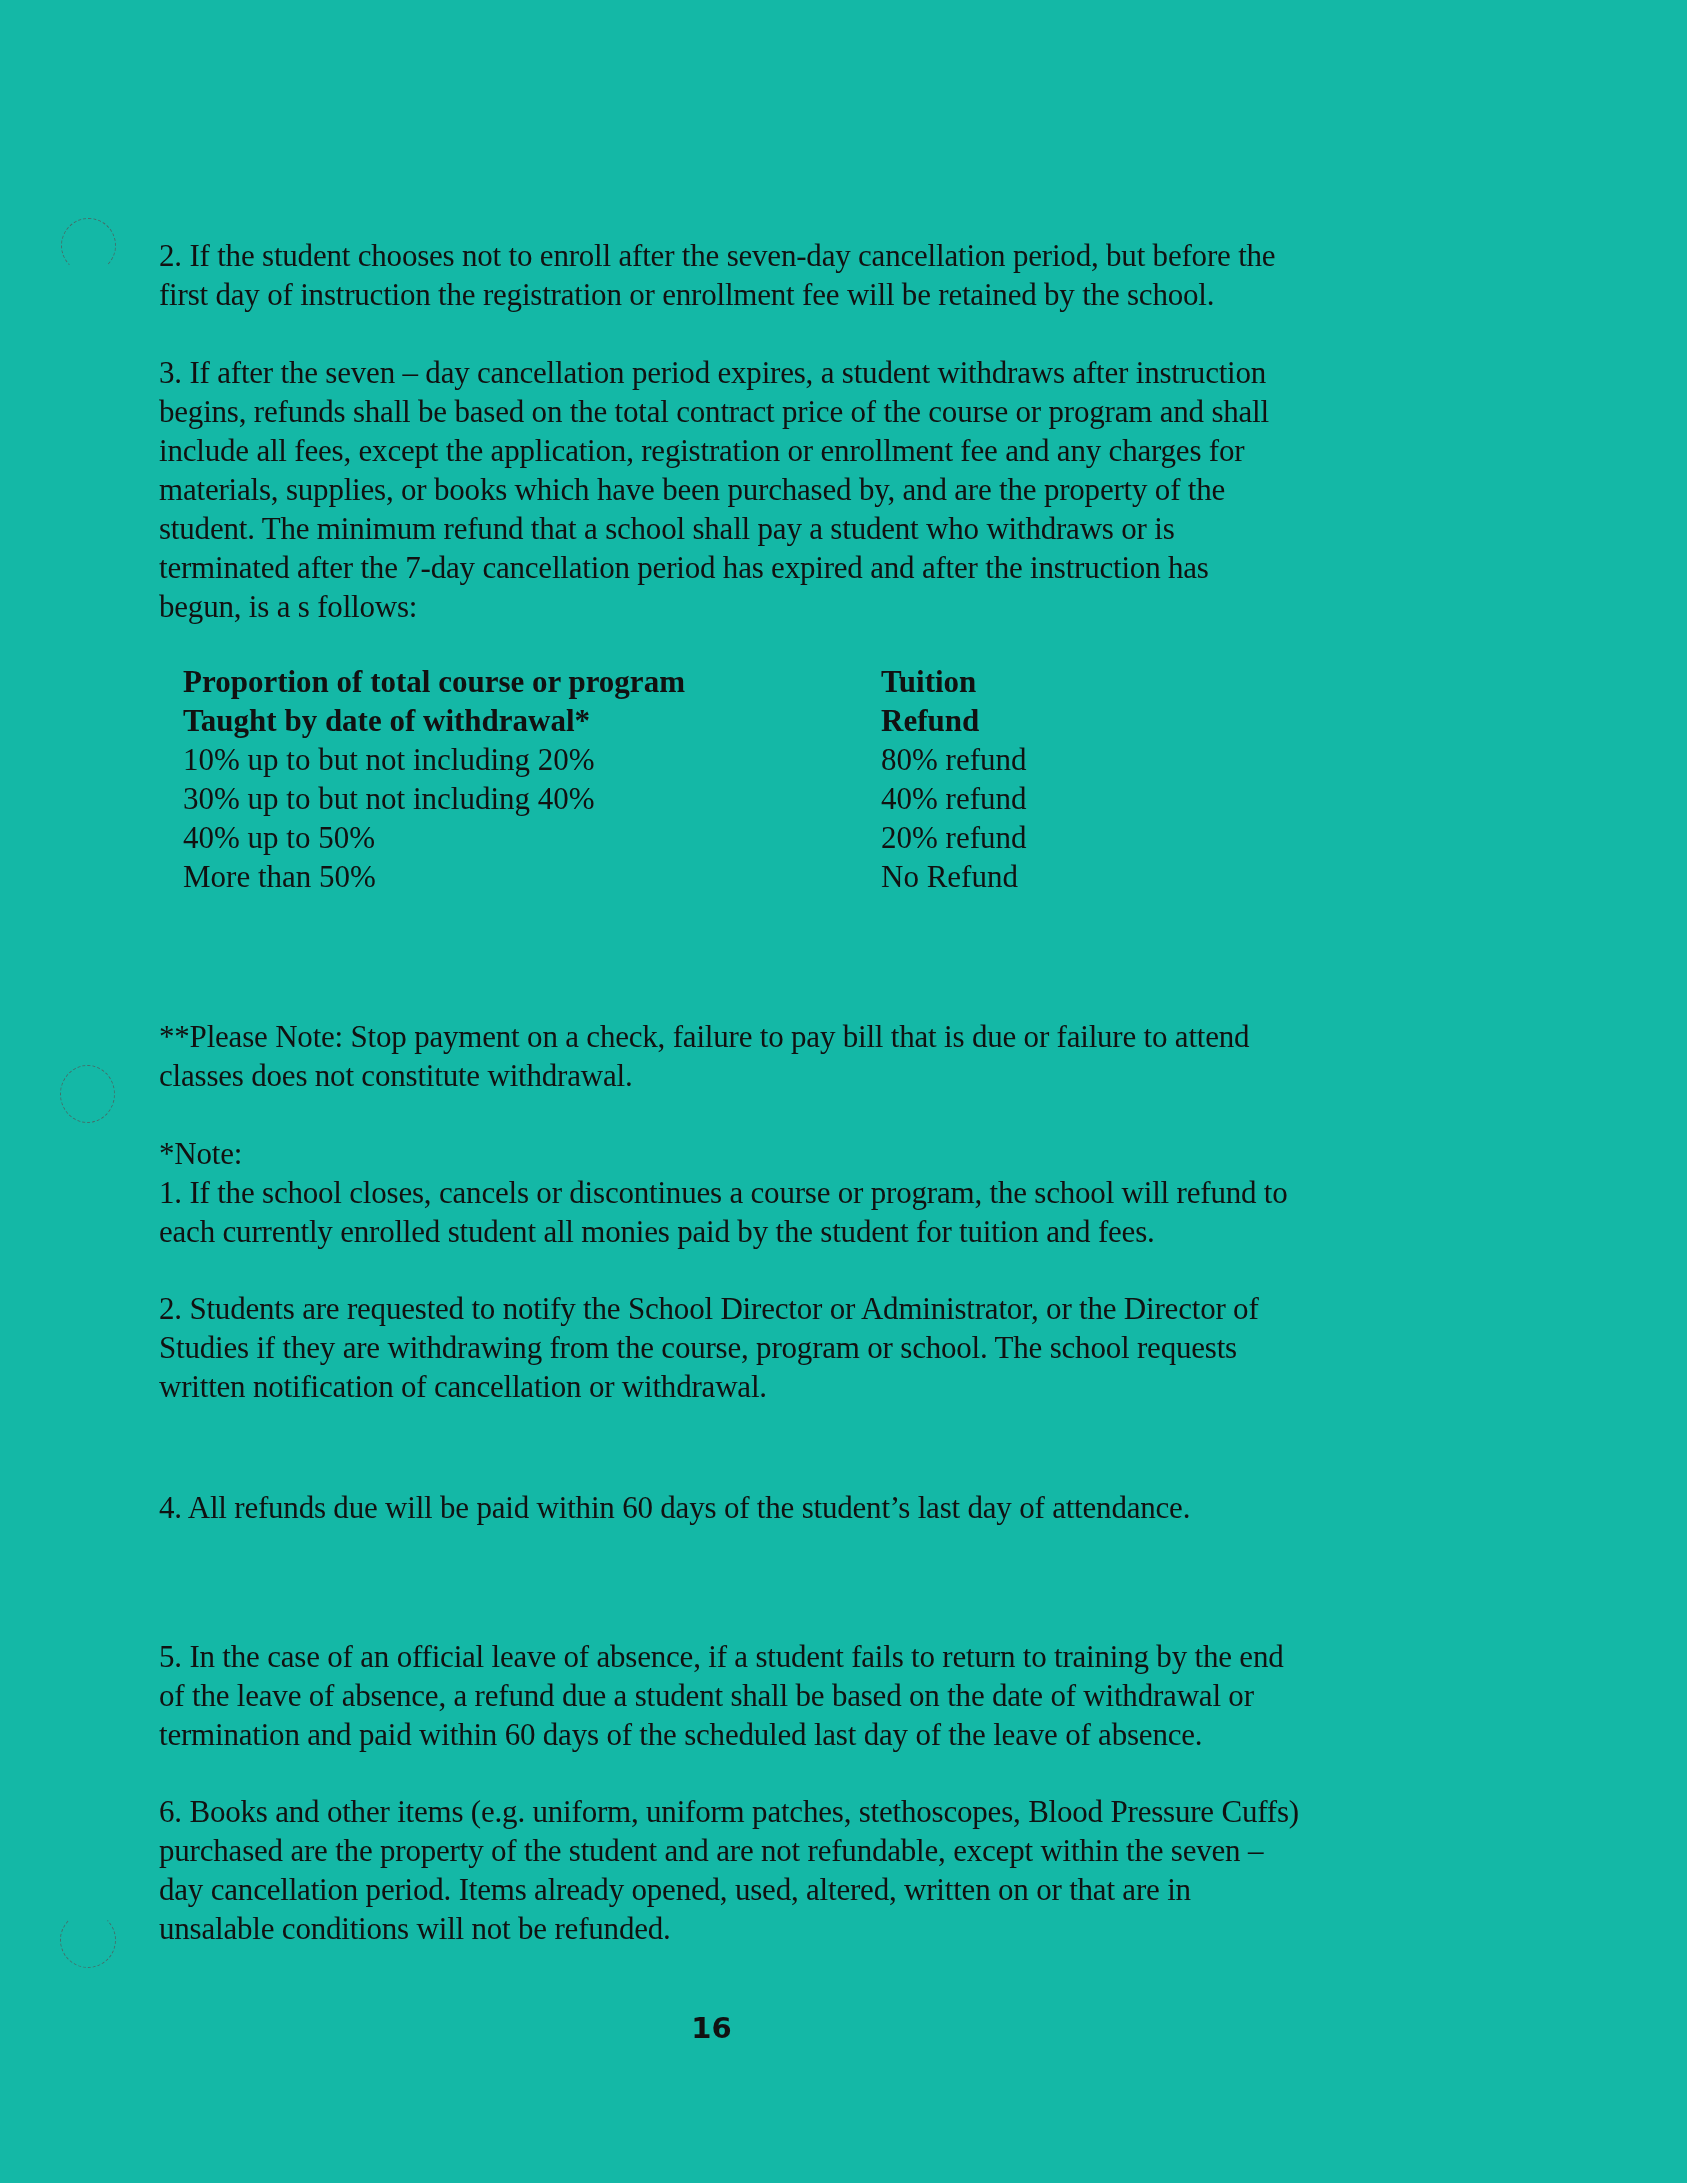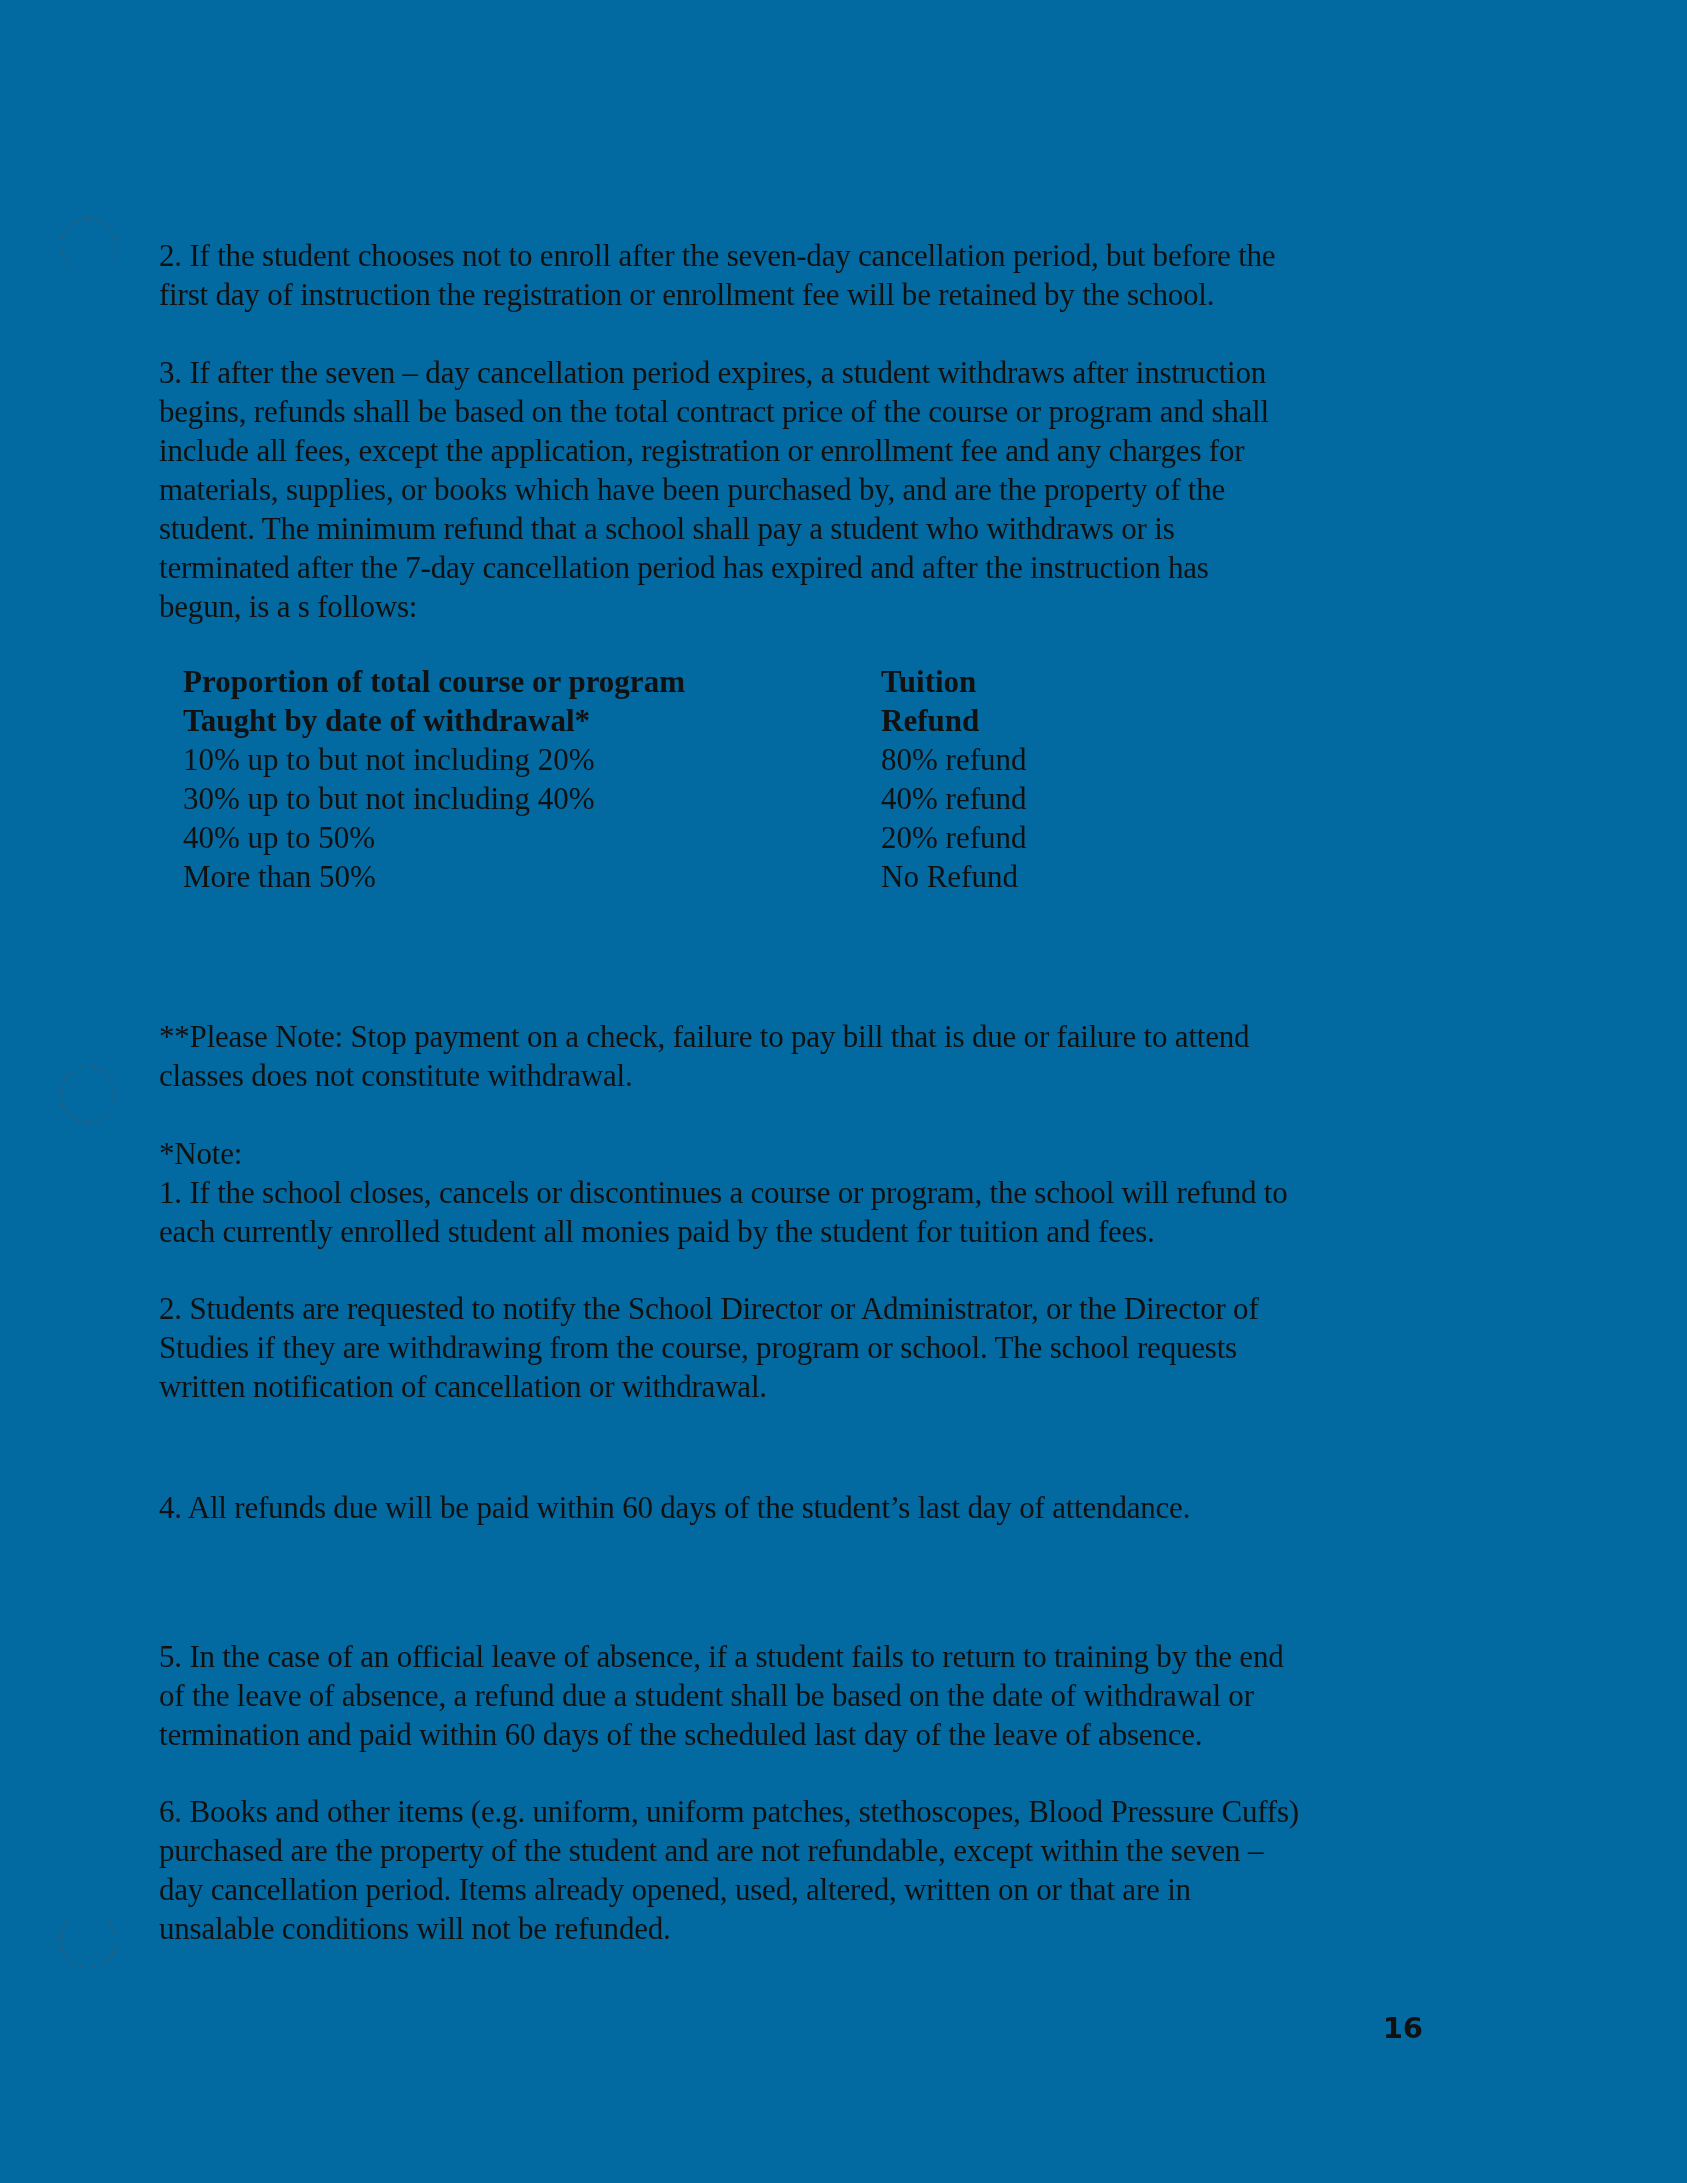--- a/index.html
+++ b/index.html
@@ -13,21 +13,21 @@
     position: relative;
     overflow: hidden;
     font-family: "Liberation Serif", "DejaVu Serif", serif;
     color: #111111;
   }
   .page {
     position: absolute;
     left: 0; top: 0;
     width: 1687px;
     height: 2183px;
-    background: #0369a1;
+    background: #14b8a6;
   }
   .text-block {
     position: absolute;
     left: 159px;
     width: 1376px;
     font-size: 31px;
     line-height: 39px;
     letter-spacing: -0.2px;
   }
   .para {
@@ -58,21 +58,21 @@
   .table-header .col-b {
     font-weight: bold;
   }
   .italic {
   }
   .page-number {
     position: absolute;
     left: 0;
     width: 1423px;
     top: 2011px;
-    text-align: right;
+    text-align: center;
     font-family: "DejaVu Sans", sans-serif;
     font-weight: bold;
     font-size: 29px;
     line-height: 34px;
   }
   .punch-hole {
     position: absolute;
     border-radius: 50%;
     border: 1.3px dashed #555555;
     opacity: 0.75;

